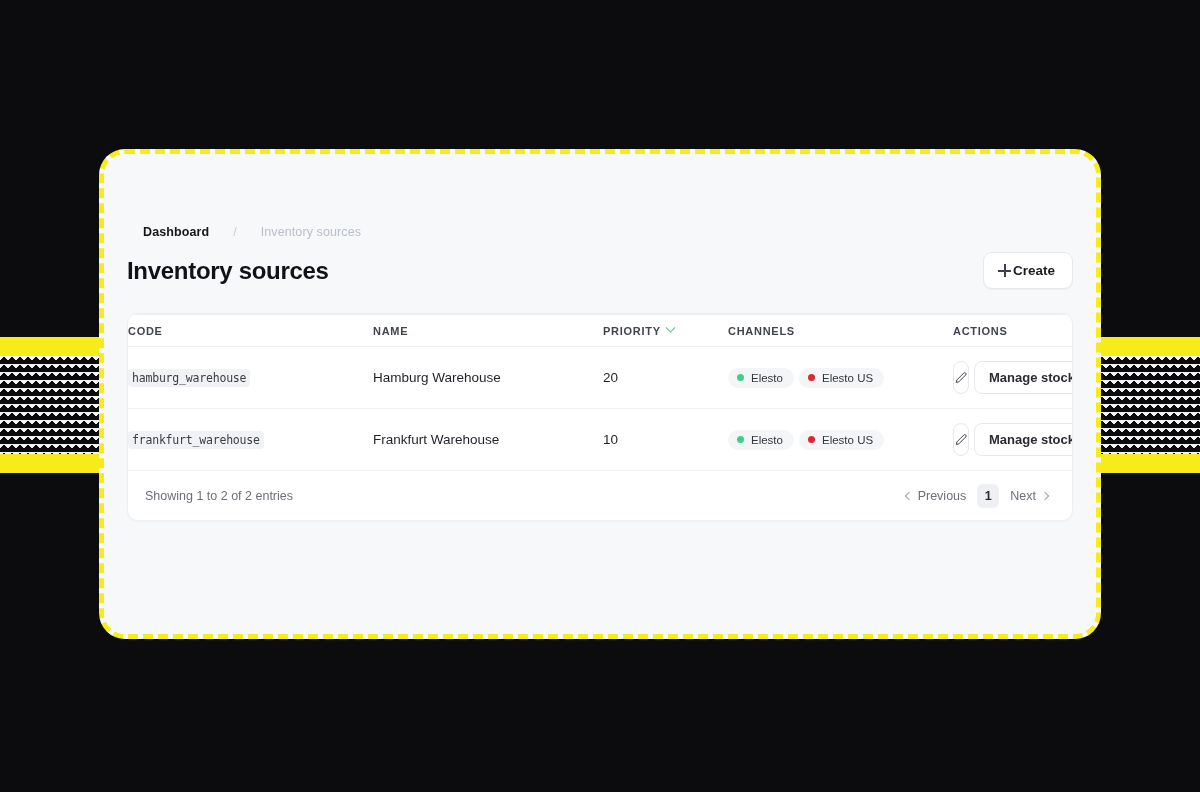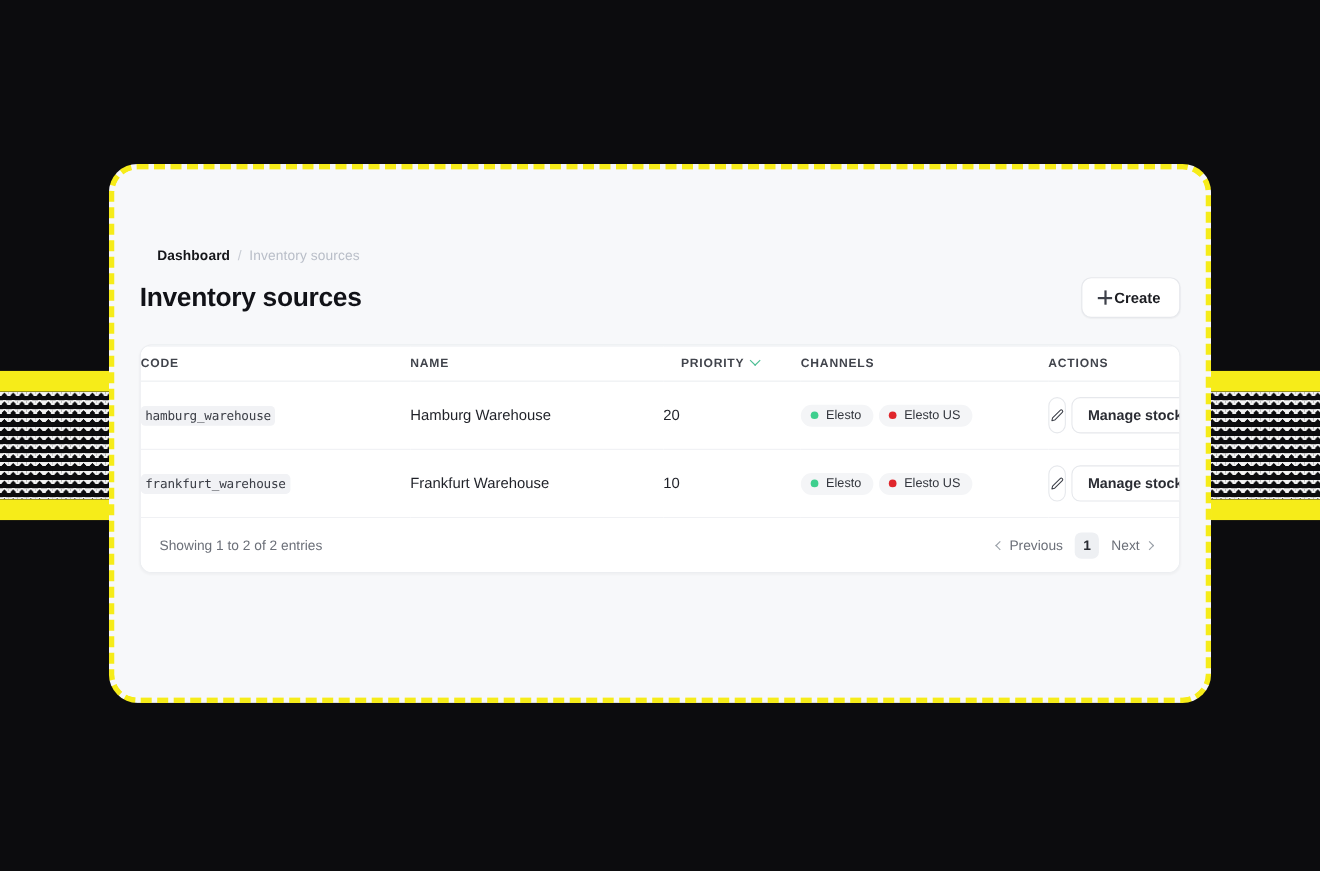--- a/index.html
+++ b/index.html
@@ -90,21 +90,21 @@
     inset: 0;
     background: #f7f8fa;
     border-radius: 21px;
     padding: 70px 23px 0 23px;
   }
 
   
   .breadcrumb {
     display: flex;
     align-items: center;
-    gap: 7px;
+    gap: 24px;
     font-size: 12.5px;
     line-height: 16px;
     margin-bottom: 12px;
     padding-left: 16px;
   }
   .crumb-link {
     color: #15161a;
     font-weight: 600;
     cursor: pointer;
     letter-spacing: .1px;
@@ -220,21 +220,20 @@
   th.c-actions  { width: 130px; }
 
   th.sorted {
     color: #4cbe94;
   }
   .th-sort {
     display: inline-flex;
     align-items: center;
     gap: 6px;
     cursor: pointer;
-    margin-left: 16px;
   }
 
   table.data-table tbody td {
     font-size: 13.5px;
     color: #24262c;
     padding: 14px 0;
     border-bottom: 1px solid #f0f1f4;
     vertical-align: middle;
   }
   td.c-code { padding-left: 17px; }

